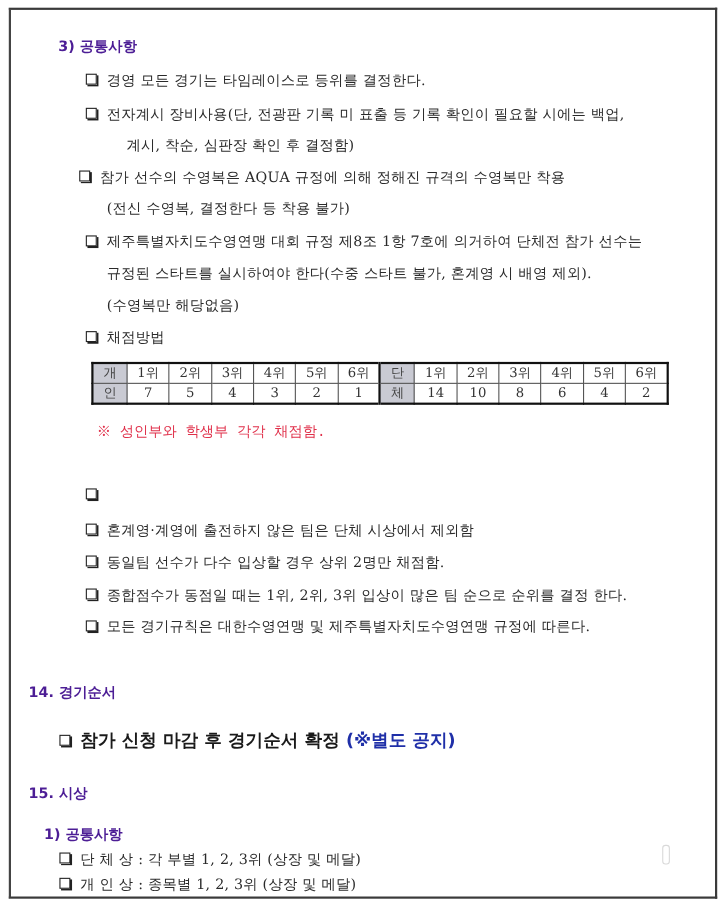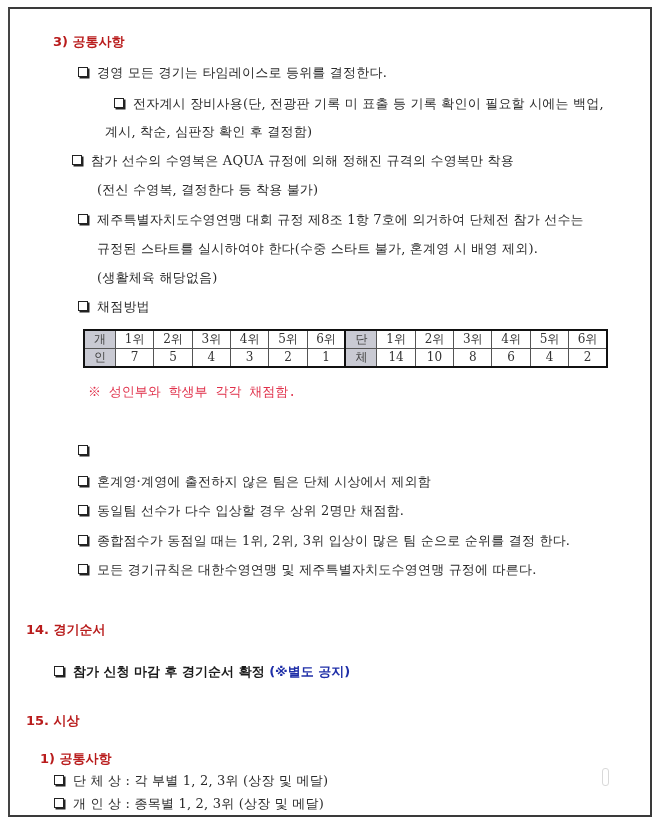--- a/index.html
+++ b/index.html
@@ -30,28 +30,28 @@
       white-space: nowrap;
     }
     .t {
       font-size: 13px;
       letter-spacing: 0.2px;
       color: #2a2a2a;
     }
     .bold {
       font-family: "DejaVu Sans", "Liberation Sans", sans-serif;
       font-weight: bold;
-      font-size: 13px;
+      font-size: 16px;
       color: #1a1a1a;
     }
     .heading {
       font-family: "DejaVu Sans", "Liberation Sans", sans-serif;
       font-weight: bold;
       font-size: 13px;
-      color: #b91c1c;
+      color: #4c1d95;
     }
     .box {
       display: inline-block;
       width: 8px;
       height: 8px;
       border: 1.5px solid #222;
       box-shadow: 1.5px 1.5px 0 #222;
       margin-right: 9px;
       vertical-align: 0px;
     }
@@ -103,35 +103,35 @@
 <body>
 
 <div class="frame"></div>
 
 <div class="abs heading" style="left:53px; top:33px;">3) 공통사항</div>
 
 <div class="abs t" style="left:78px; top:64px;">
   <span class="box"></span><span>경영 모든 경기는 타임레이스로 등위를 결정한다.</span>
 </div>
 
-<div class="abs t" style="left:78px; top:95px;margin-left:36px;">
+<div class="abs t" style="left:78px; top:95px;">
   <span class="box"></span><span>전자계시 장비사용(단, 전광판 기록 미 표출 등 기록 확인이 필요할 시에는 백업,</span>
 </div>
-<div class="abs t" style="left:105px; top:123px;">계시, 착순, 심판장 확인 후 결정함)</div>
+<div class="abs t" style="left:115px; top:123px;">계시, 착순, 심판장 확인 후 결정함)</div>
 
 <div class="abs t" style="left:72px; top:152px;">
   <span class="box"></span><span>참가 선수의 수영복은 AQUA 규정에 의해 정해진 규격의 수영복만 착용</span>
 </div>
 <div class="abs t" style="left:97px; top:181px;">(전신 수영복, 결정한다 등 착용 불가)</div>
 
 <div class="abs t" style="left:78px; top:211px;">
   <span class="box"></span><span>제주특별자치도수영연맹 대회 규정 제8조 1항 7호에 의거하여 단체전 참가 선수는</span>
 </div>
 <div class="abs t" style="left:97px; top:240px;">규정된 스타트를 실시하여야 한다(수중 스타트 불가, 혼계영 시 배영 제외).</div>
-<div class="abs t" style="left:97px; top:269px;">(생활체육 해당없음)</div>
+<div class="abs t" style="left:97px; top:269px;">(수영복만 해당없음)</div>
 
 <div class="abs t" style="left:78px; top:298px;">
   <span class="box"></span><span>채점방법</span>
 </div>
 
 <table class="score">
   <tbody>
       <tr>
     <td class="hdr" rowspan="1">개</td>
     <td>1위</td>

